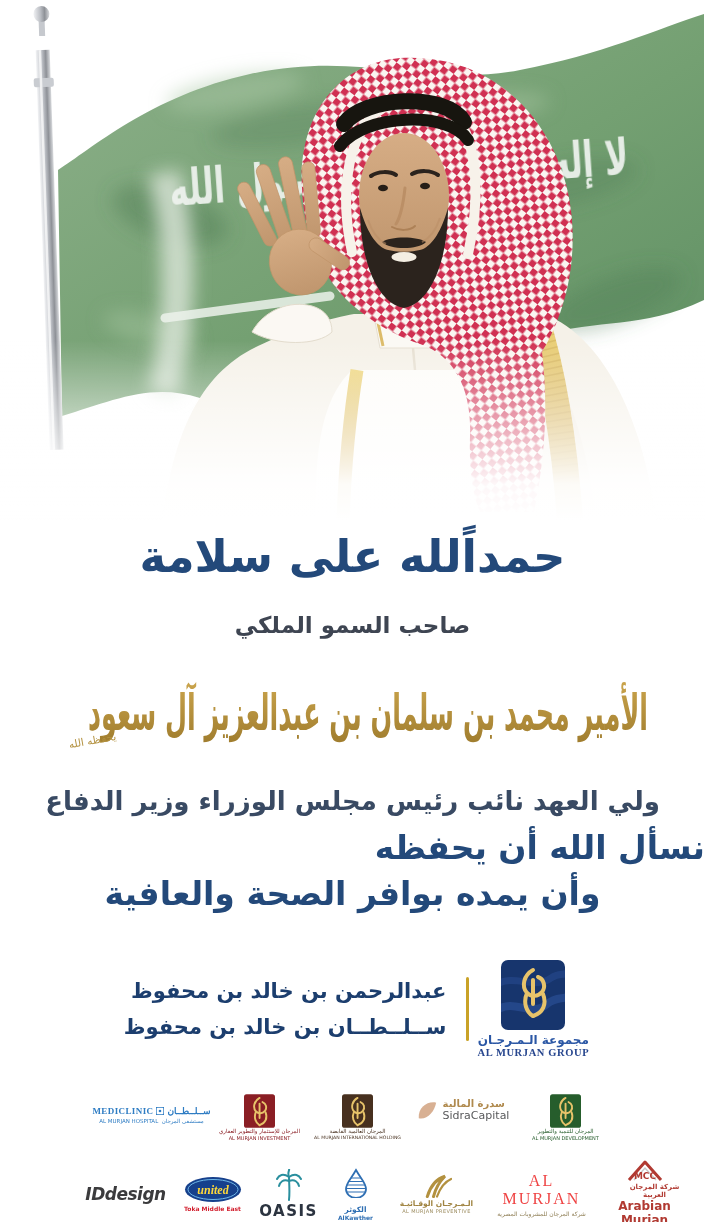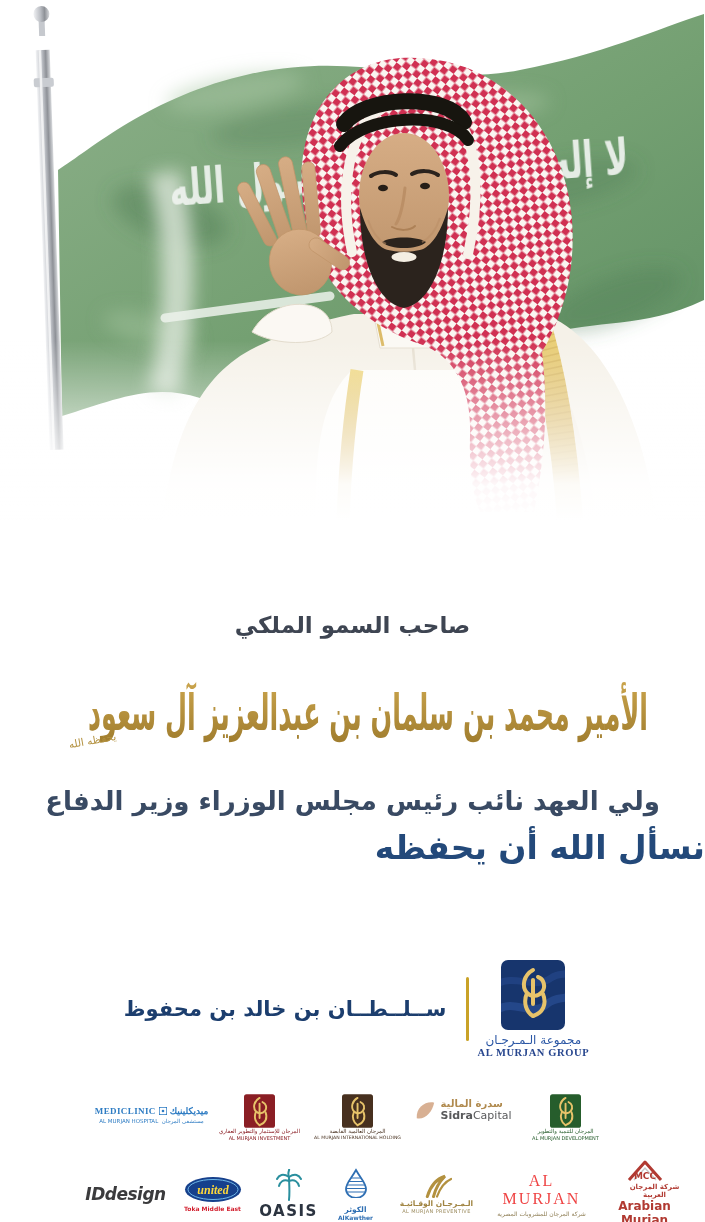--- a/index.html
+++ b/index.html
@@ -9,21 +9,21 @@
   .headline{top:530px;font-size:45px;font-weight:bold;color:#23497a;direction:rtl;letter-spacing:-1px;}
   .subtitle{top:612px;font-size:23px;font-weight:bold;color:#3e4552;direction:rtl;}
   .prince-svg{top:648px;height:128px;}
   .position-line{top:786px;font-size:26px;font-weight:bold;color:#394a63;direction:rtl;}
   .dua{font-size:33px;font-weight:bold;color:#23497a;direction:rtl;line-height:1.1;}
   .dua1{top:830px;text-align:right;} .dua2{top:876px;}
   .sig{top:960px;display:flex;justify-content:center;align-items:center;}
   .sig-names{text-align:right;direction:rtl;font-size:21px;font-weight:bold;color:#1c3e6e;line-height:36px;white-space:nowrap;}
   .sig-divider{width:3px;height:64px;background:#c9a227;margin:0 16px 0 20px;border-radius:2px;}
   .group-logo{display:flex;flex-direction:column;align-items:center;width:96px;}
-  .glogo-ar{font-size:12px;font-weight:normal;color:#2b57a5;direction:rtl;margin-top:3px;white-space:nowrap;}
+  .glogo-ar{font-size:12px;font-weight:bold;color:#2b57a5;direction:rtl;margin-top:3px;white-space:nowrap;}
   .glogo-en{font-family:"Liberation Serif",serif;font-size:10.5px;font-weight:bold;color:#27468e;letter-spacing:.6px;white-space:nowrap;}
   .partners{display:flex;justify-content:center;}
   .row1{top:1094px;gap:14px;align-items:flex-start;}
   .row2{top:1156px;gap:16px;align-items:center;padding-left:33px;}
   .pitem{display:flex;flex-direction:column;align-items:center;text-align:center;}
   .tiny{font-size:5.5px;line-height:1.35;white-space:nowrap;}
   .cap-ar{direction:rtl;}
   
   .mc-row{display:flex;align-items:center;gap:3px;margin-top:12px;font-family:Liberation Serif, serif;}
   .mc-en{font-size:9px;font-weight:bold;color:#2e7cc3;letter-spacing:.4px;}
@@ -31,21 +31,21 @@
   .mc-sub{font-size:5.5px;color:#2e7cc3;margin-top:2px;direction:rtl;}
   
   .key-row{display:flex;align-items:center;gap:4px;margin-top:10px;}
   .key-en{font-size:10px;font-weight:bold;color:#4a4a4a;letter-spacing:3px;}
   .key-ar{font-size:11px;font-weight:bold;color:#f0921e;direction:rtl;}
   .key-sub{display:flex;gap:22px;font-size:4.5px;color:#9a9a9a;margin-top:2px;}
   
   .sid-row{display:flex;align-items:center;gap:5px;margin-top:4px;}
   .sid-ar{font-size:10px;font-weight:bold;color:#b08a4e;direction:rtl;text-align:left;}
   .sid-en{font-size:11px;color:#58595b;text-align:left;}
-  .sid-en b{font-weight:bold;}
+  .sid-en b{font-weight:normal;}
   
   .idd{font-size:17px;font-weight:bold;font-style:italic;color:#3b3b3d;letter-spacing:-.5px;}
   .united-sub{font-size:6px;color:#d21f2e;font-weight:bold;margin-top:2px;}
   .oasis-txt{font-size:15px;font-weight:bold;color:#2c3440;letter-spacing:1.5px;margin-top:1px;}
   .kaw-ar{font-size:7.5px;font-weight:bold;color:#2f6fb3;direction:rtl;margin-top:7px;}
   .kaw-en{font-size:6px;font-weight:bold;color:#2f6fb3;}
   .prev-ar{font-size:7.5px;font-weight:bold;color:#a08441;direction:rtl;margin-top:1px;}
   .prev-en{font-size:5px;color:#9a8a5c;letter-spacing:.4px;}
   .bev-en{font-family:"Liberation Serif",serif;font-size:16px;color:#ef4444;letter-spacing:2px;}
   .bev-ar{font-size:6px;color:#8f7f56;direction:rtl;margin-top:2px;}
@@ -159,38 +159,41 @@
         <rect x="314" y="166" width="13" height="76" rx="6.5" transform="rotate(9 320 204)"></rect>
         <ellipse cx="295" cy="262" rx="31" ry="33"></ellipse>
         <rect x="318" y="238" width="14" height="46" rx="7" transform="rotate(-42 325 261)"></rect>
       </g>
       <path d="M252,332 C264,310 290,300 312,306 C326,310 332,320 332,332 C318,346 276,346 252,332 Z" fill="#fbf8f3" stroke="#e3dccd" stroke-width="1"></path>
     </g>
 
     <rect x="0" y="340" width="705" height="180" fill="url(#fadeW)"></rect>
   </svg>
 
+  <div class="abs headline">حمداًلله على سلامة</div>
   <div class="abs subtitle">صاحب السمو الملكي</div>
 
   <svg class="abs prince-svg" width="705" height="128" viewBox="0 0 705 128">
     <defs>
       <linearGradient id="goldTxt" x1="0" y1="0" x2="0" y2="1">
         <stop offset="0" stop-color="#caa44c"></stop>
           <stop offset="1" stop-color="#a07d2e"></stop>
       </linearGradient>
     </defs>
     <text x="368" y="82" text-anchor="middle" font-size="50" font-weight="bold" fill="url(#goldTxt)" textLength="560" lengthAdjust="spacingAndGlyphs" direction="rtl">الأمير محمد بن سلمان بن عبدالعزيز آل سعود</text>
     <text x="93" y="96" text-anchor="middle" font-size="10.5" fill="#b3913f" transform="rotate(-10 93 96)" direction="rtl">يحفظه الله</text>
   </svg>
 
   <div class="abs position-line">ولي العهد نائب رئيس مجلس الوزراء وزير الدفاع</div>
   <div class="abs dua dua1">نسأل الله أن يحفظه</div>
+  <div class="abs dua dua2">وأن يمده بوافر الصحة والعافية</div>
 
   <div class="abs sig">
     <div class="sig-names">
+      <div>عبدالرحمن بن خالد بن محفوظ</div>
       <div>ســلــطــان بن خالد بن محفوظ</div>
     </div>
     <div class="sig-divider"></div>
     <div class="group-logo">
       <svg width="64" height="70" viewBox="0 0 64 70">
         <rect width="64" height="70" rx="7" fill="#17356d"></rect>
         <path d="M-4,50 C14,38 30,58 46,44 C56,36 62,40 68,36" stroke="#2f55a0" stroke-width="8" fill="none" opacity=".55"></path>
         <path d="M-4,24 C14,14 34,30 50,18 C58,12 64,16 68,12" stroke="#2f55a0" stroke-width="7" fill="none" opacity=".4"></path>
         <g stroke="#e7c36a" stroke-width="4" fill="none" stroke-linecap="round" transform="translate(8,6) scale(1.0)">
           <path d="M24 4 C15 9 12 20 18 27 C22 31 29 31 33 26 C37 21 35 13 29 11"></path>
@@ -206,21 +209,21 @@
 
   <div class="abs partners row1">
 
     <div class="pitem" style="width:106px">
       <div class="mc-row">
         <span class="mc-en">MEDICLINIC</span>
         <svg width="8" height="8" viewBox="0 0 8 8">
           <rect width="8" height="8" rx="1.5" fill="none" stroke="#2e7cc3" stroke-width="1.4"></rect>
             <circle cx="4" cy="4" r="1.3" fill="#2e7cc3"></circle>
         </svg>
-        <span class="mc-ar">ميديكلينيك</span>
+        <span class="mc-ar">ســلــطــان</span>
       </div>
       <div class="mc-sub">
         <span>مستشفى المرجان</span>
         &nbsp;<span>AL MURJAN HOSPITAL</span>
       </div>
     </div>
 
     <div class="pitem" style="width:82px">
       <svg width="31" height="34" viewBox="0 0 48 52">
         <rect width="48" height="52" rx="4" fill="#8a1e24"></rect>

